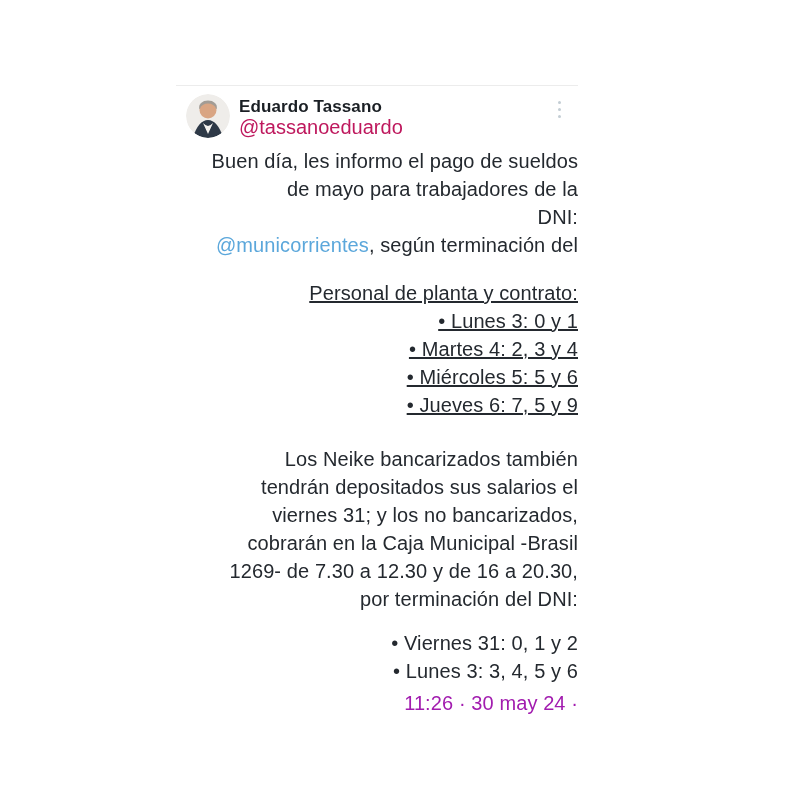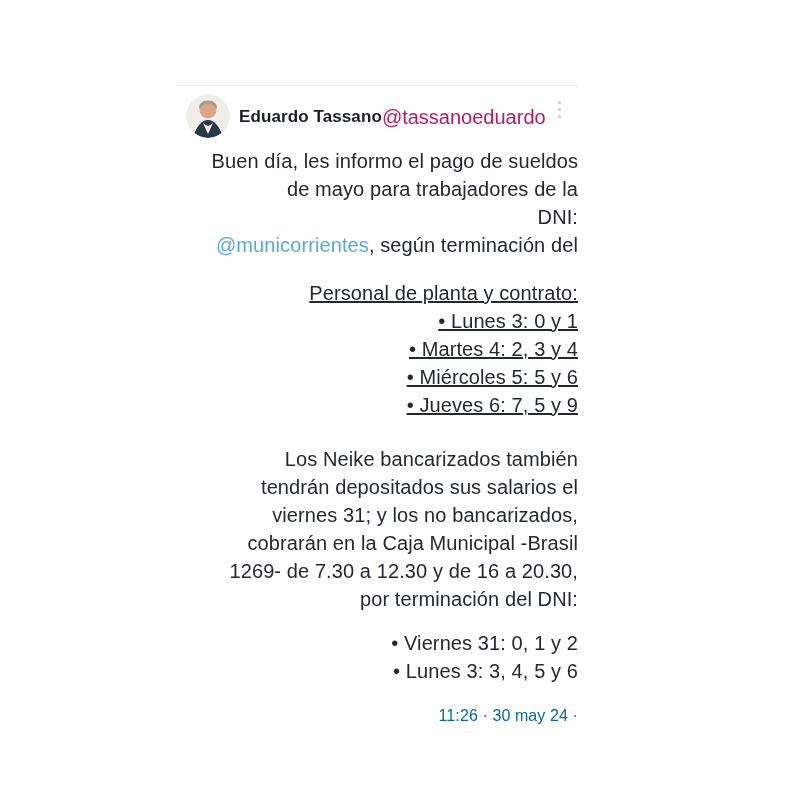--- a/index.html
+++ b/index.html
@@ -28,24 +28,23 @@
     width: 44px;
     height: 44px;
     border-radius: 50%;
     overflow: hidden;
     flex: 0 0 44px;
     cursor: pointer;
   }
   .author-block {
     margin-left: 9px;
     display: flex;
-    flex-direction: row;
+    flex-direction: column;
     justify-content: center;
     cursor: pointer;
-    align-items: flex-end;
   }
   .author-name {
     font-size: 17px;
     font-weight: 700;
     color: #1a1f24;
     line-height: 21px;
     letter-spacing: 0.1px;
   }
   .author-handle {
     font-size: 20px;
@@ -82,23 +81,23 @@
   .t-line { white-space: nowrap; }
   .mention {
     color: #5ba7db;
     text-decoration: none;
     cursor: pointer;
   }
   .para-schedule1 { margin-top: 20px; text-decoration: underline; }
   .para-neike     { margin-top: 26px; }
   .para-schedule2 { margin-top: 16px; }
   .timestamp {
-    margin-top: 21px;
-    font-size: 16px;
-    color: #0369a1;
+    margin-top: 8px;
+    font-size: 20px;
+    color: #a21caf;
     line-height: 20px;
   }
 </style>
 </head>
 <body>
 
 <div class="tweet-card">
 
   <div class="tweet-header">
     <div class="avatar">

